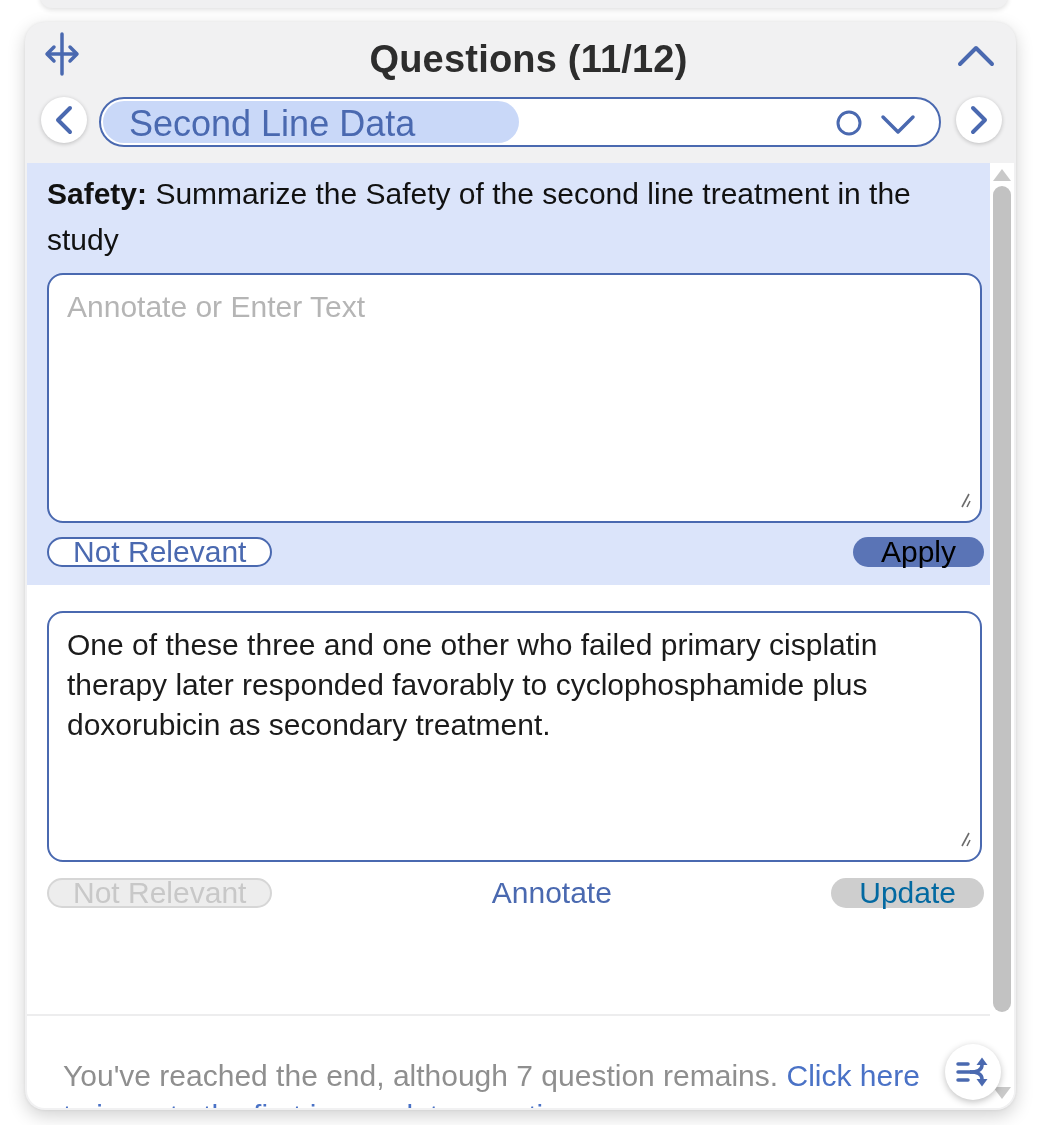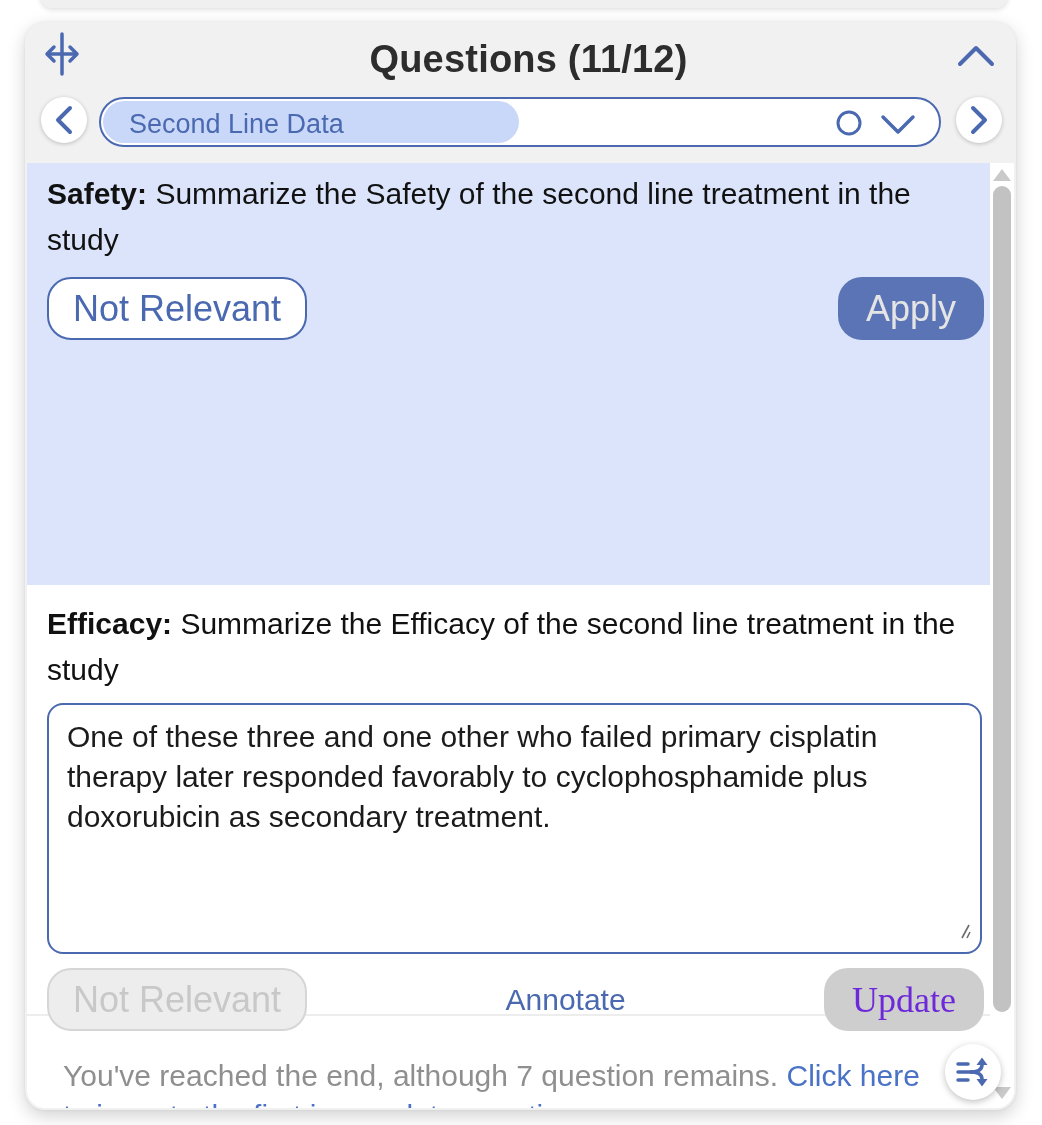--- a/index.html
+++ b/index.html
@@ -49,21 +49,21 @@
     background: #ffffff; border: 2px solid #4a69b0; border-radius: 26px;
     cursor: pointer;
   }
   .select-highlight {
     position: absolute; left: 2px; top: 2px; bottom: 2px; width: 416px;
     background: #c9d8f8; border-radius: 22px;
   }
   .select-label {
     position: absolute; left: 28px; top: 0; height: 50px;
     display: flex; align-items: center;
-    font-size: 27px; color: #4a69b0;
+    font-size: 36px; color: #4a69b0;
   }
   .radio-icon { position: absolute; right: 76px; top: 10px; }
   .dd-chevron { position: absolute; right: 22px; top: 14px; }
 
   
   .content {
     position: absolute; left: 2px; right: 2px; top: 141px; bottom: 2px;
     background: #ffffff; border-radius: 0 0 18px 18px; overflow: hidden;
   }
   .scroll-region { position: absolute; left: 0; top: 0; right: 24px; }
@@ -83,27 +83,27 @@
   }
   .efficacy .answer-input { height: 251px; }
   .answer-input::placeholder { color: #b5b5b5; }
   .resize-handle { position: absolute; right: 10px; bottom: 10px; cursor: nwse-resize; }
 
   .btn-row {
     width: 937px; margin-top: 14px; display: flex;
     justify-content: space-between; align-items: center;
   }
   .pill-btn {
-    height: 63px; border-radius: 24px; font-family: inherit; font-size: 36px;
+    height: 30px; border-radius: 24px; font-family: inherit; font-size: 30px;
     display: flex; align-items: center; cursor: pointer;
   }
   .pill-btn.outline { background: #ffffff; border: 2px solid #4a69b0; color: #4a69b0; padding: 0 24px; }
-  .pill-btn.solid { background: #5a74b6; border: none; color: #e5e5e5; padding: 0 28px; }
+  .pill-btn.solid { background: #5a74b6; border: none; color: #000000; padding: 0 28px; }
   .pill-btn.outline.disabled { background: #ededed; border-color: #d6d6d6; color: #c8c8c8; cursor: default; }
-  .pill-btn.solid.disabled { background: #cecece; color: #6d28d9; cursor: default; font-family: Liberation Serif, serif; }
+  .pill-btn.solid.disabled { background: #cecece; color: #0369a1; cursor: default; }
   .status-label { font-size: 30px; color: #4a69b0; }
 
   .divider { height: 2px; background: #ededee; }
 
   .footer-msg {
     padding: 40px 0 0 36px; width: 916px;
     font-size: 30px; line-height: 40px; color: #8f8f8f;
   }
   .footer-msg .msg-text { display: inline; }
   .msg-link { color: #4a72c6; text-decoration: none; cursor: pointer; }
@@ -180,28 +180,36 @@
     <svg width="20" height="30" viewBox="0 0 20 30">
       <polyline points="4,3 16,15 4,27" fill="none" stroke="#4a69b0" stroke-width="4" stroke-linecap="round" stroke-linejoin="round"></polyline>
     </svg>
   </button>
 
   <div class="content">
     <div class="scroll-region">
 
       <section class="q-block safety">
         <p class="prompt"><b>Safety:</b> <span>Summarize the Safety of the second line treatment in the study</span></p>
+        <div class="ta-wrap">
+          <textarea class="answer-input" spellcheck="false" placeholder="Annotate or Enter Text" style=""></textarea>
+          <span class="resize-handle">
+            <svg width="16" height="16" viewBox="0 0 16 16">
+              <line x1="13" y1="1" x2="6" y2="14" stroke="#6b6b6b" stroke-width="1.6"></line>
+              <line x1="14" y1="8" x2="11" y2="14" stroke="#6b6b6b" stroke-width="1.6"></line>
+            </svg>
+          </span>
+        </div>
         <div class="btn-row">
           <button class="pill-btn outline">Not Relevant</button>
           <button class="pill-btn solid">Apply</button>
         </div>
       </section>
 
       <section class="q-block efficacy">
-        <p class="prompt"><b>Efficacy:</b> <span>Summarize the Efficacy of the second line treatment in the study</span></p>
         <div class="ta-wrap">
           <textarea class="answer-input" spellcheck="false" style="">One of these three and one other who failed primary cisplatin therapy later responded favorably to cyclophosphamide plus doxorubicin as secondary treatment.</textarea>
           <span class="resize-handle">
             <svg width="16" height="16" viewBox="0 0 16 16">
               <line x1="13" y1="1" x2="6" y2="14" stroke="#6b6b6b" stroke-width="1.6"></line>
               <line x1="14" y1="8" x2="11" y2="14" stroke="#6b6b6b" stroke-width="1.6"></line>
             </svg>
           </span>
         </div>
         <div class="btn-row">

